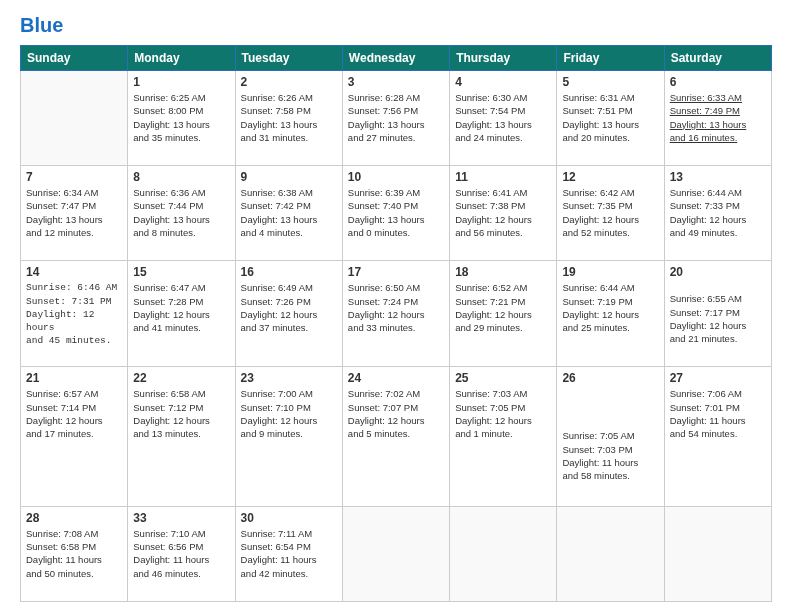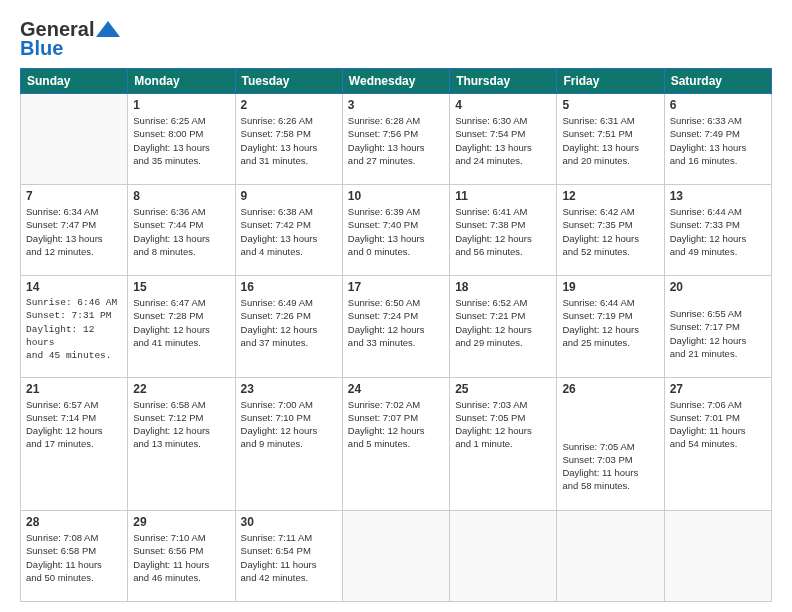--- a/index.html
+++ b/index.html
@@ -84,26 +84,20 @@
     .last-week td {
       height: 75px;
     }
   </style>
 </head>
 <body>
 
 <div class="page">
   <div class="header">
     <div class="logo">
-      <div style="display:flex; align-items:center;">
-        <span style="font-size:20px; font-weight:bold; color:#333;">General</span>
-        <svg width="24" height="16" viewBox="0 0 24 16" style="margin-left:2px; margin-top:-2px;">
-          <polygon points="0,16 12,0 24,16" fill="#1a6fc4"></polygon>
-        </svg>
-      </div>
       <span style="font-size:20px; font-weight:bold; color:#1a6fc4; margin-top:-4px;">Blue</span>
     </div>
     <div class="title-block">
       <div class="month-title"></div>
       <div class="location"></div>
     </div>
   </div>
 
   <table class="calendar">
     <thead>
@@ -150,21 +144,21 @@
           </td>
           <td>
             <div class="day-number">5</div>
             <div class="day-info" style="white-space: pre-line;">Sunrise: 6:31 AM
 Sunset: 7:51 PM
 Daylight: 13 hours
 and 20 minutes.</div>
           </td>
           <td>
             <div class="day-number">6</div>
-            <div class="day-info" style="white-space: pre-line;">Sunrise: 6:33 AM
+            <div class="day-info" style="white-space: pre-line; text-decoration: underline;">Sunrise: 6:33 AM
 Sunset: 7:49 PM
 Daylight: 13 hours
 and 16 minutes.</div>
           </td>
         </tr>
         <tr class="week-row">
           <td>
             <div class="day-number">7</div>
             <div class="day-info" style="white-space: pre-line;">Sunrise: 6:34 AM
 Sunset: 7:47 PM
@@ -318,21 +312,21 @@
         </tr>
         <tr class="week-row last-week">
           <td>
             <div class="day-number">28</div>
             <div class="day-info" style="white-space: pre-line;">Sunrise: 7:08 AM
 Sunset: 6:58 PM
 Daylight: 11 hours
 and 50 minutes.</div>
           </td>
           <td>
-            <div class="day-number">29</div>
+            <div class="day-number">33</div>
             <div class="day-info" style="white-space: pre-line;">Sunrise: 7:10 AM
 Sunset: 6:56 PM
 Daylight: 11 hours
 and 46 minutes.</div>
           </td>
           <td>
             <div class="day-number">30</div>
             <div class="day-info" style="white-space: pre-line;">Sunrise: 7:11 AM
 Sunset: 6:54 PM
 Daylight: 11 hours

